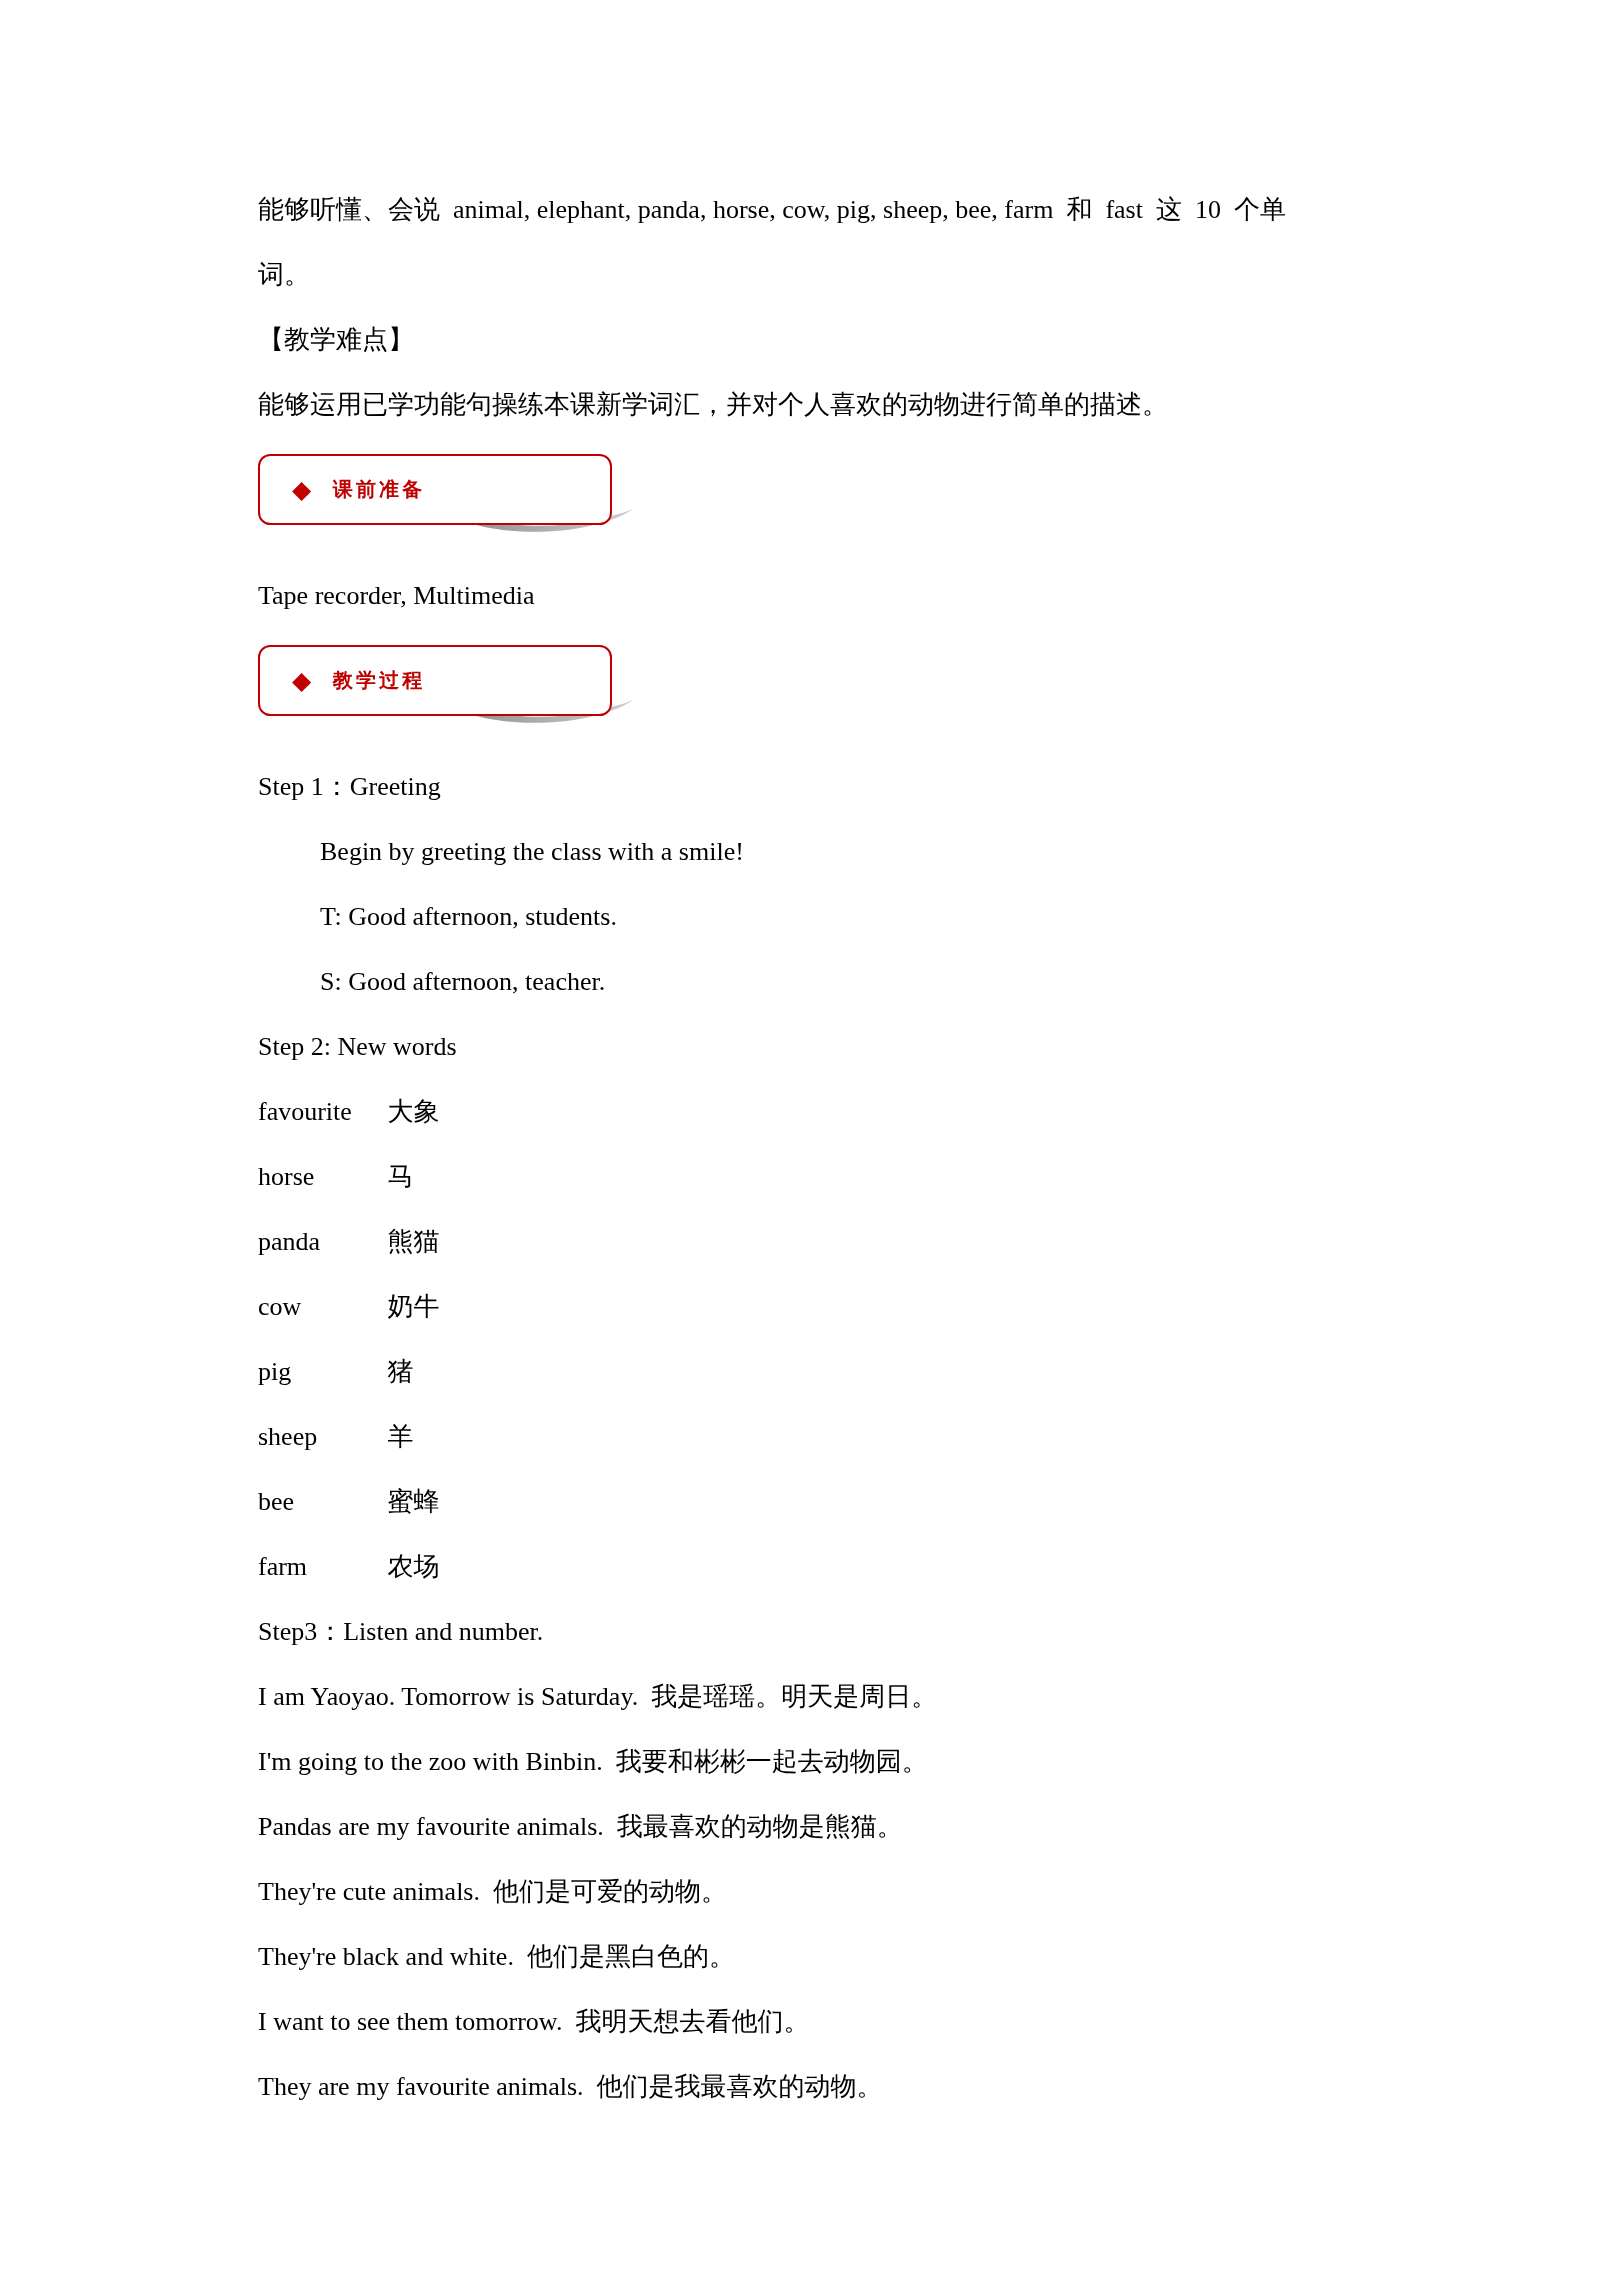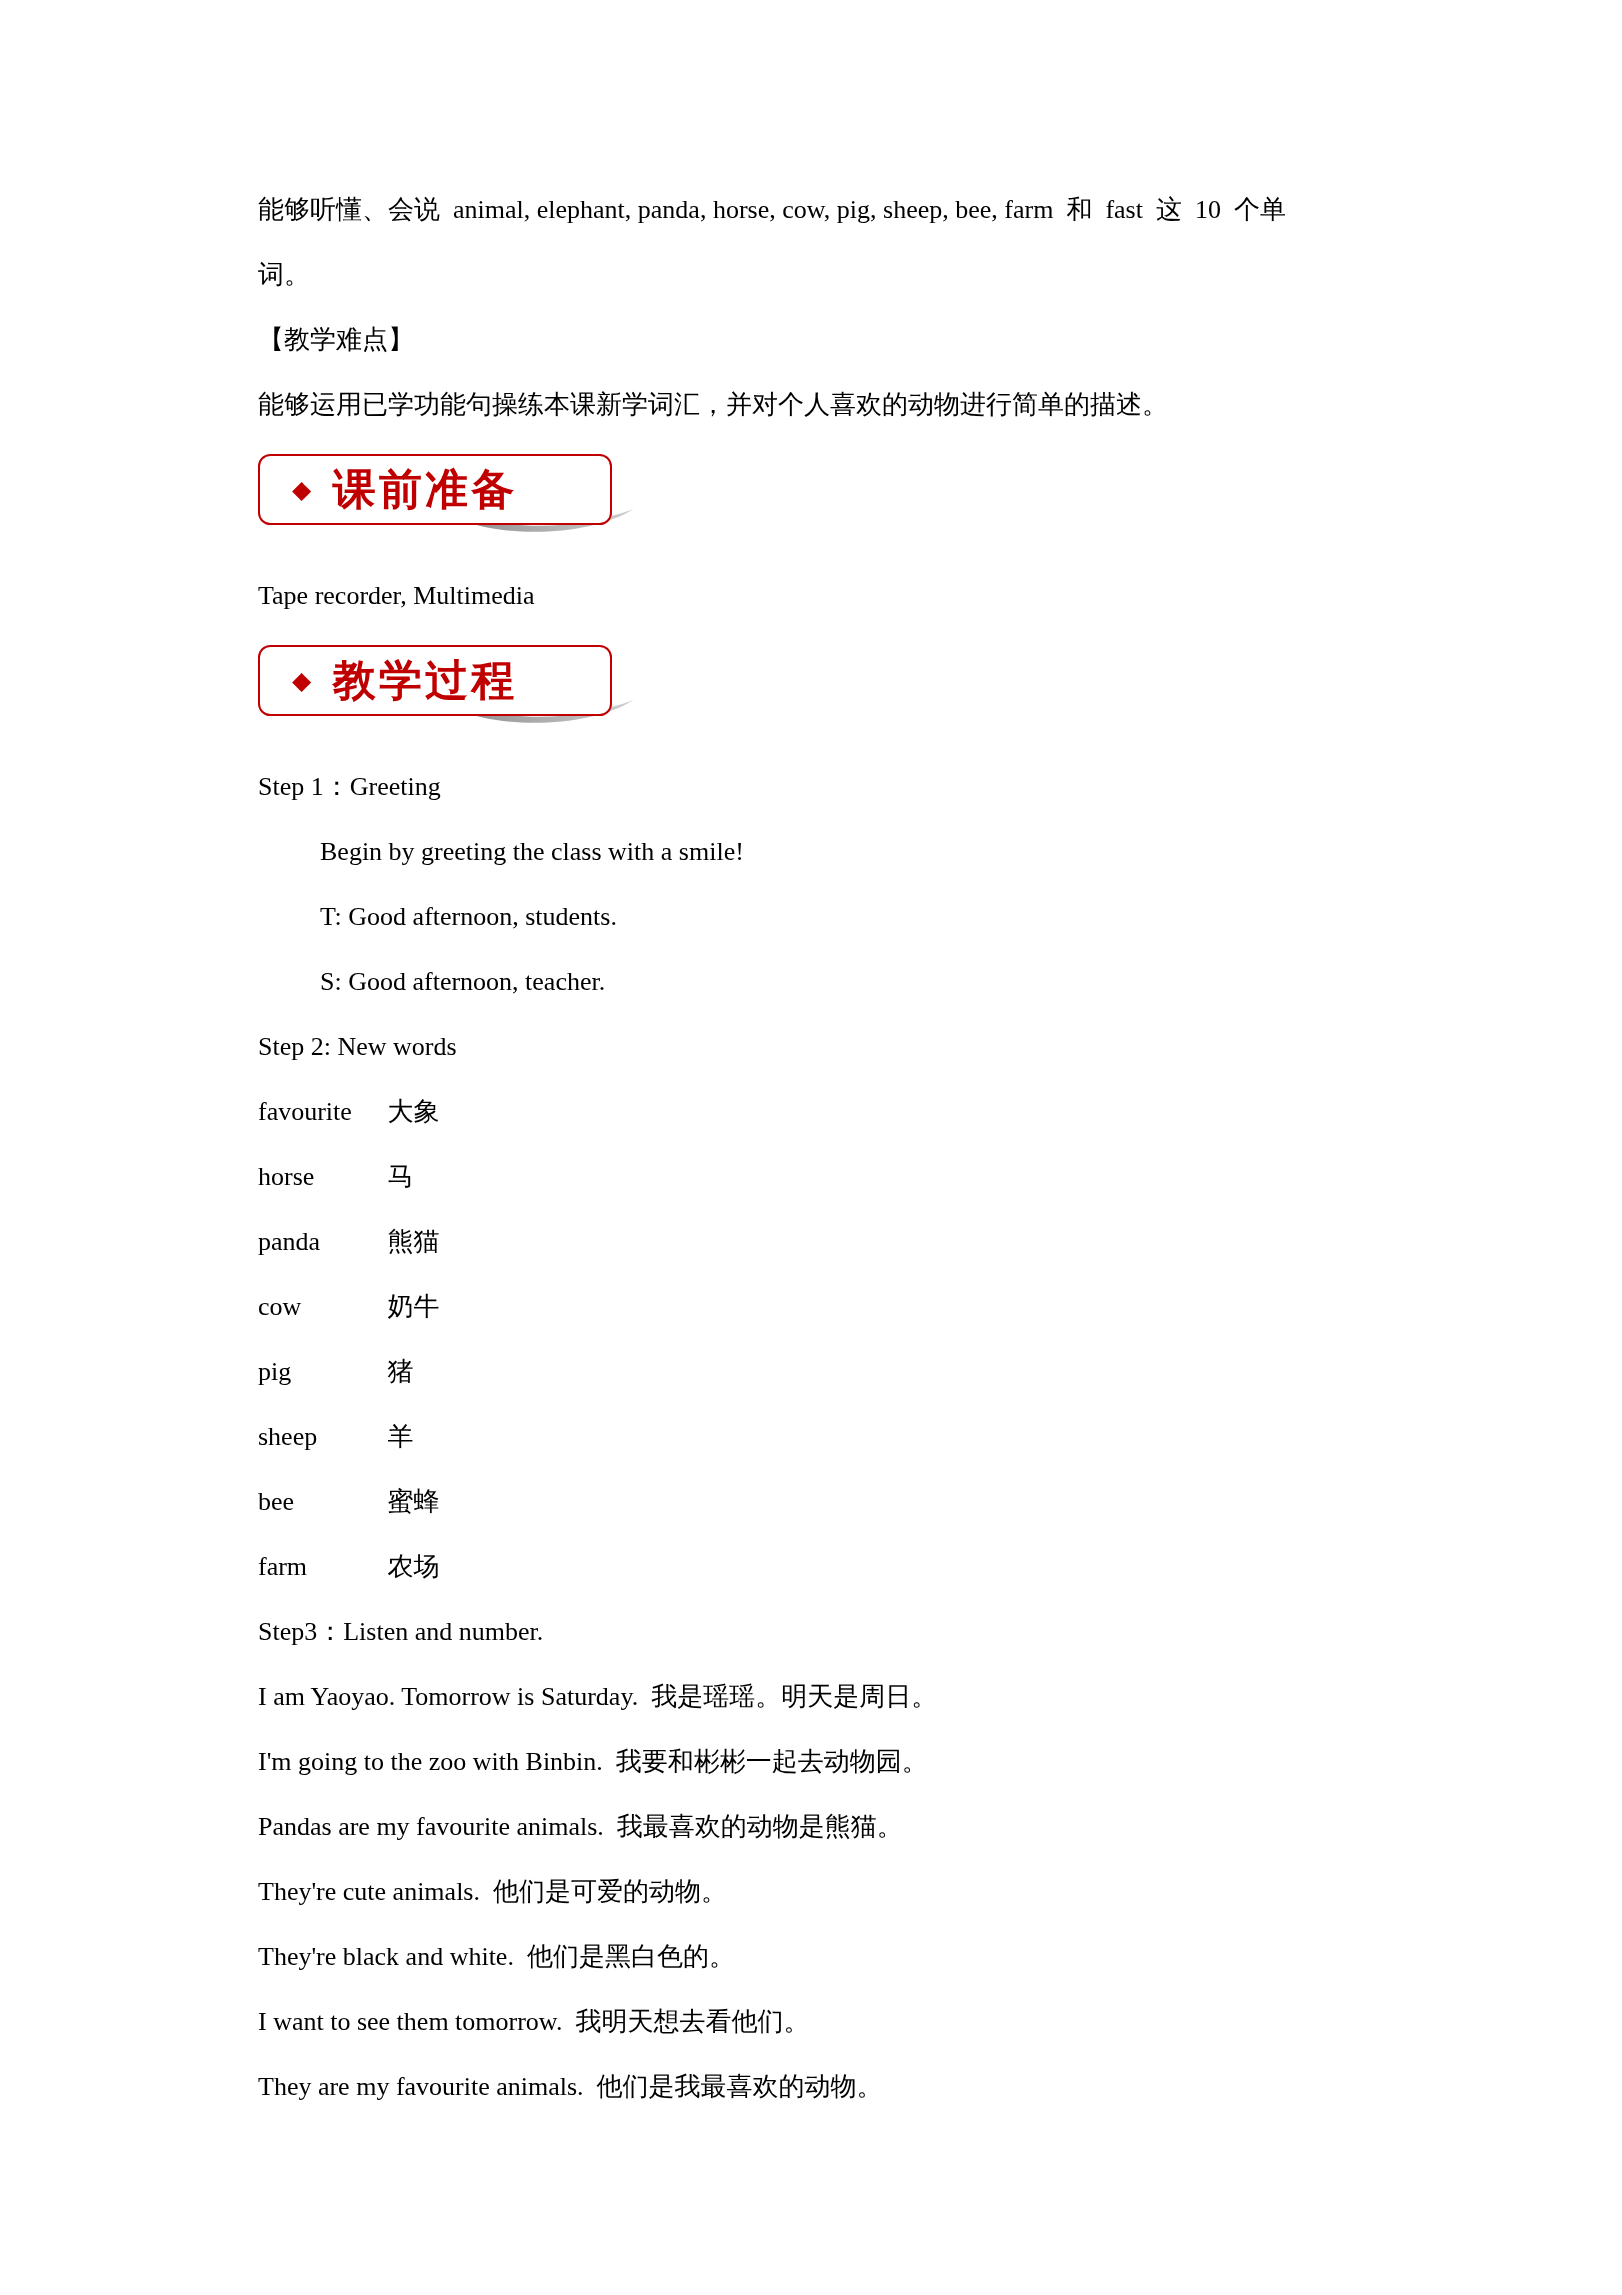--- a/index.html
+++ b/index.html
@@ -47,21 +47,21 @@
   }
   .diamond {
     color: var(--red);
     font-size: 25px;
     margin-right: 21.6px;
     line-height: 1;
     font-family: "DejaVu Sans", sans-serif;
   }
   .badge-label {
     color: var(--red);
-    font-size: 43px;
+    font-size: 20px;
     font-weight: bold;
     letter-spacing: 3.1px;
     font-family: Liberation Serif, serif;
     white-space: nowrap;
   }
   .swoosh {
     position: absolute;
     right: -26px;
     bottom: -15.4px;
     z-index: -1;

